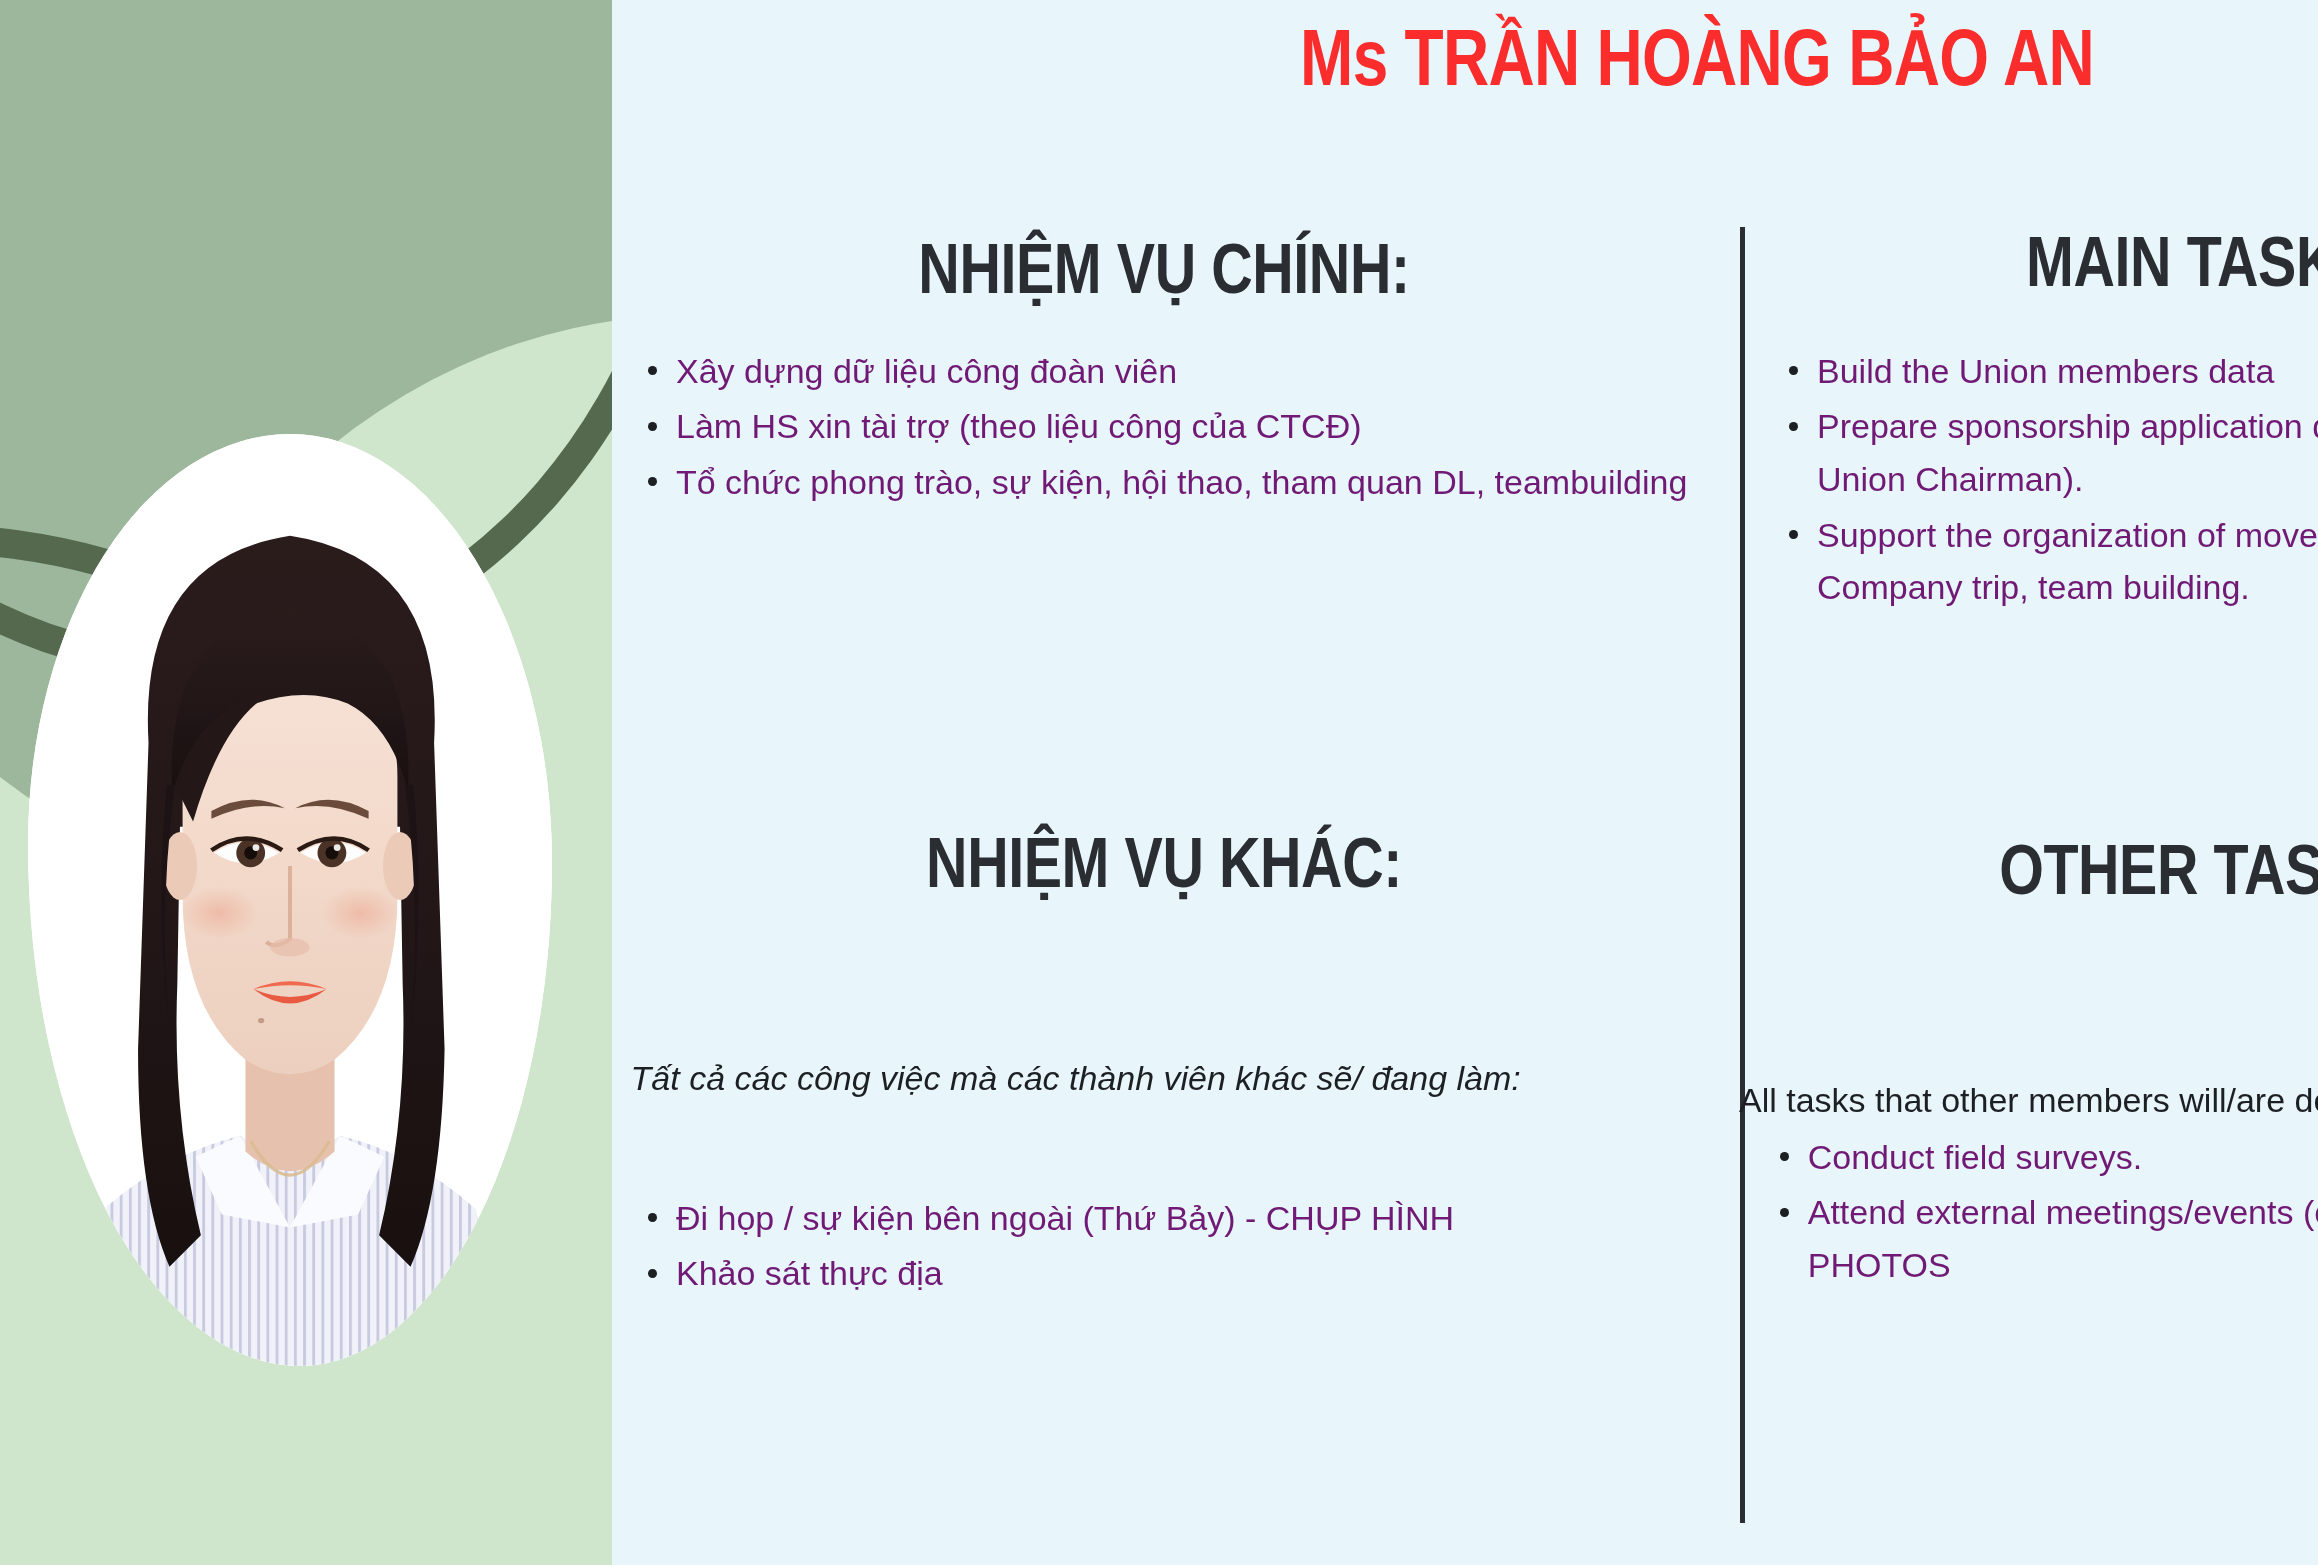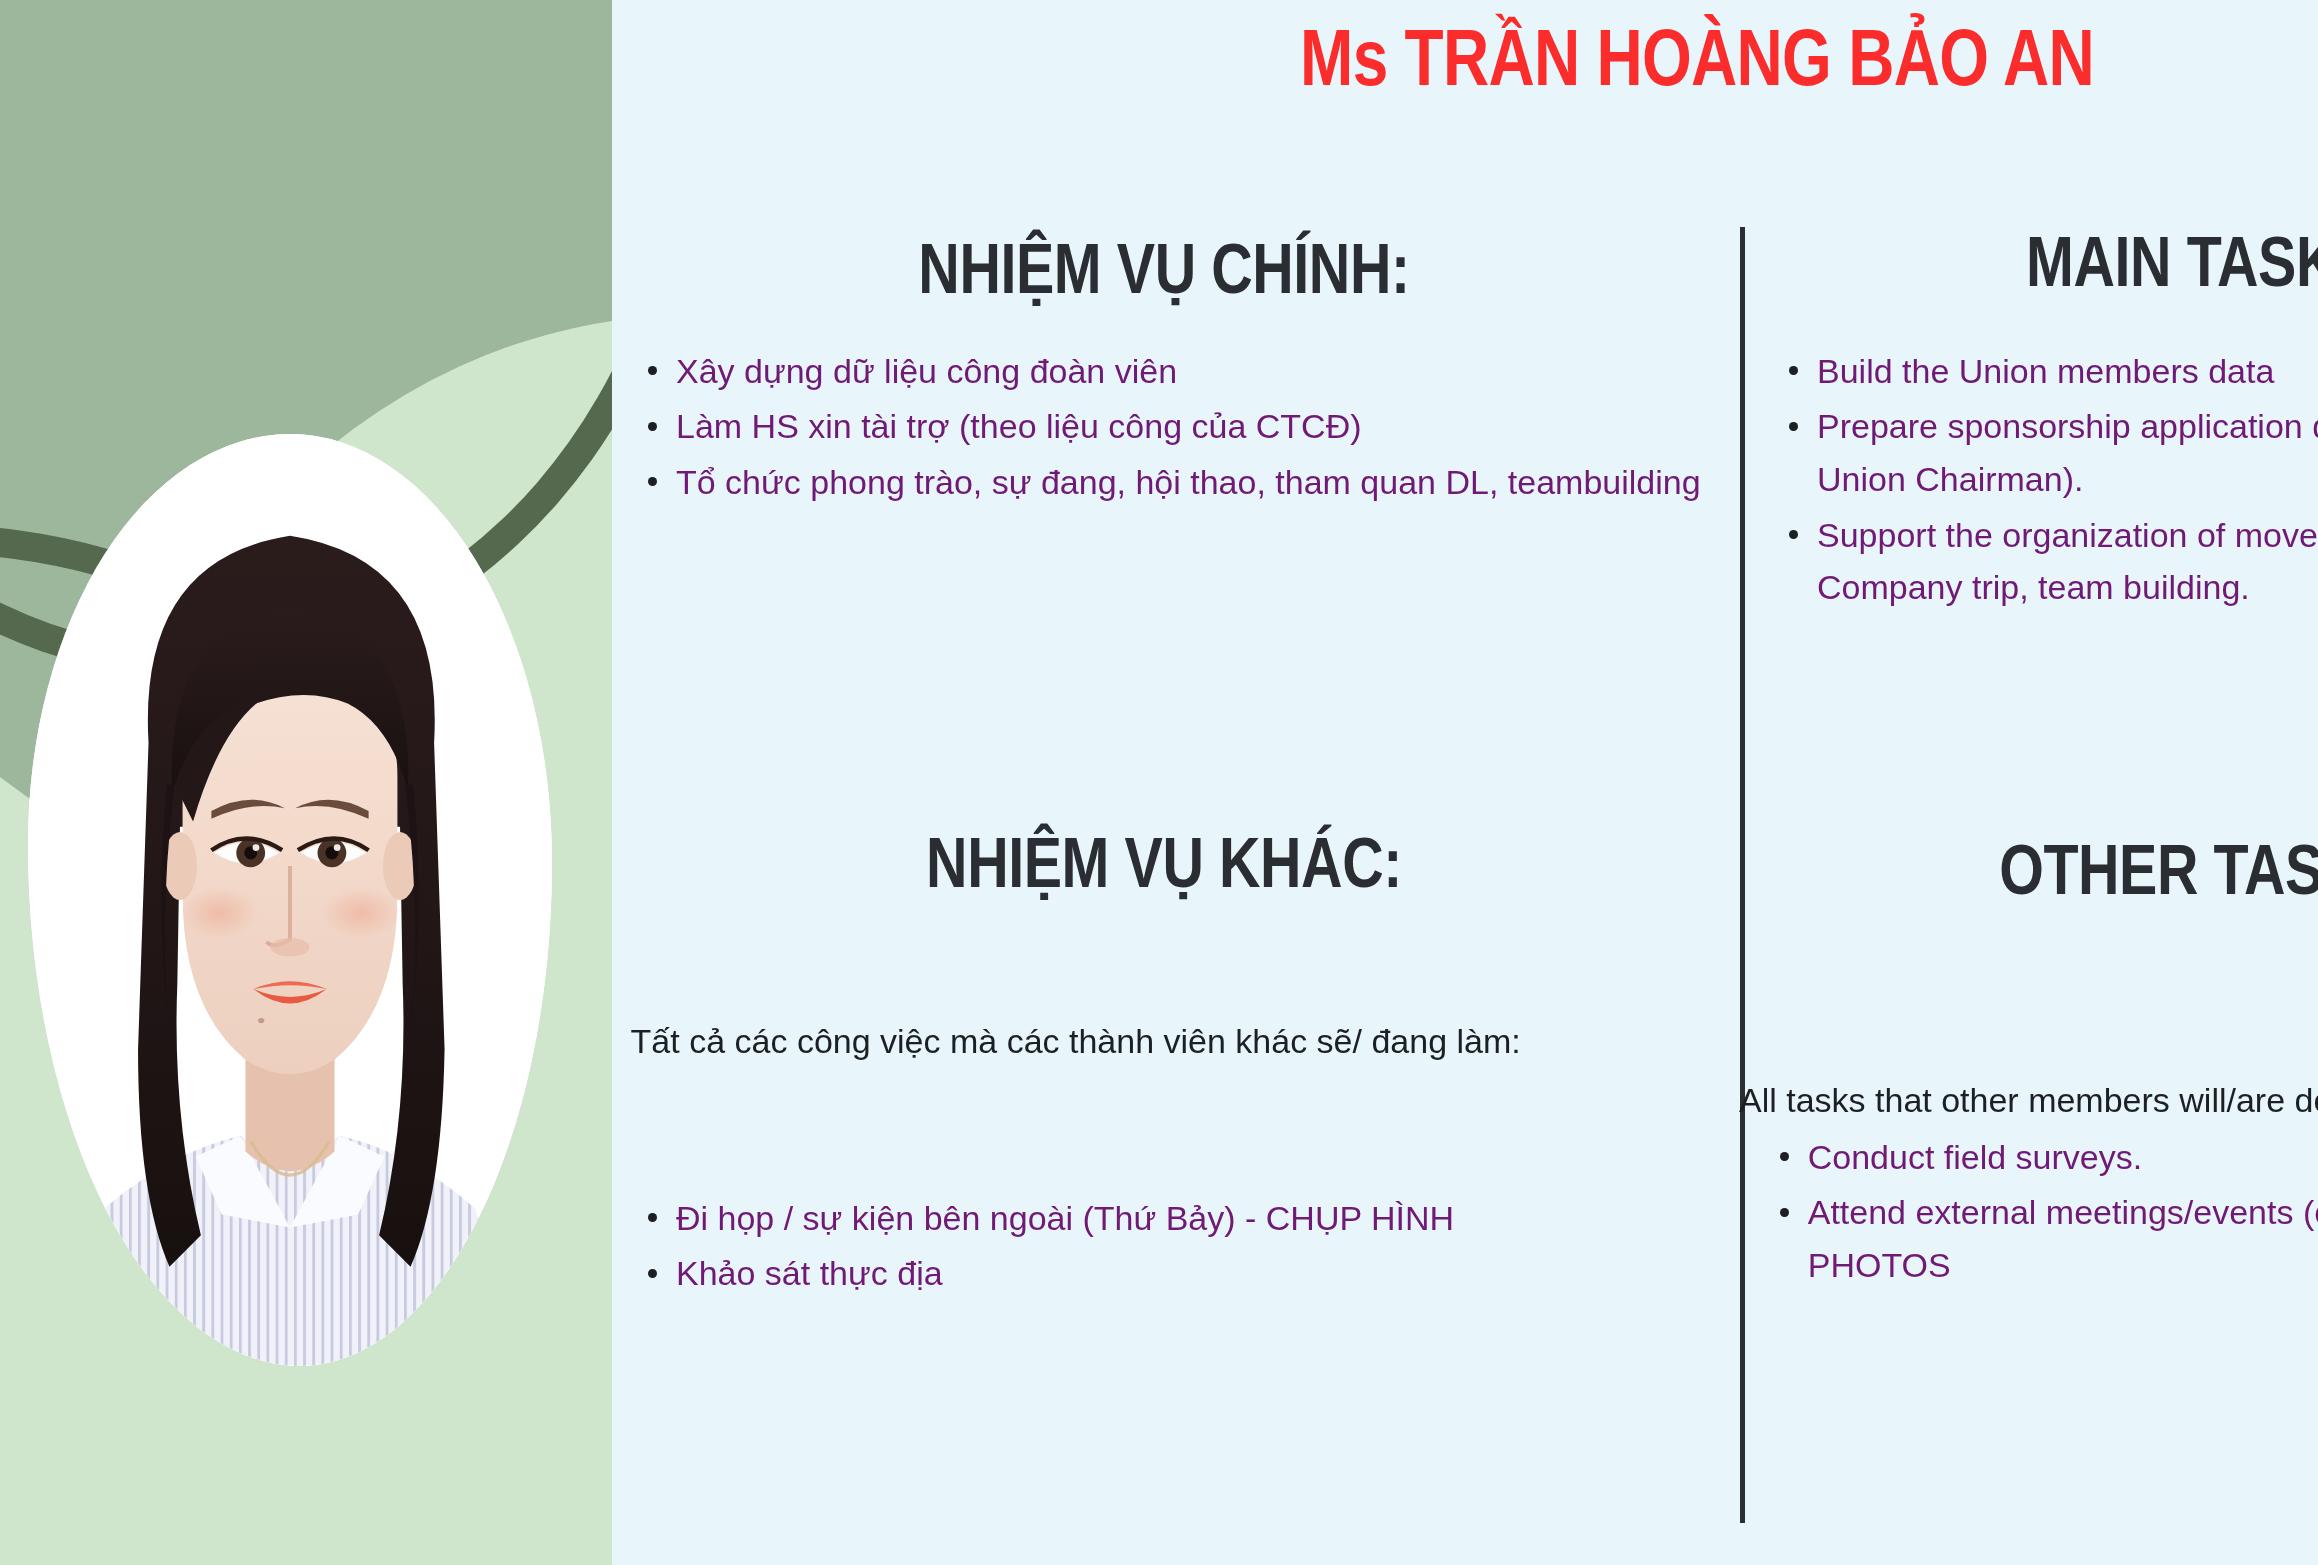--- a/index.html
+++ b/index.html
@@ -140,21 +140,21 @@
     border-radius:50%;
     background:#1d2023;
   }
   .lead {
     color:#1d2023;
     font-size:34px;
     line-height:1.55;
   }
 
   .l-list1 { position:absolute; left:0; top:345px; width:1080px; }
-  .l-lead  { position:absolute; left:4.6px; top:1015px; width:1099px; }
+  .l-lead  { position:absolute; left:4.6px; top:1052px; width:1099px;font-style:italic; }
   .l-list2 { position:absolute; left:0; top:1192px; width:1080px; }
 
   .r-list1 { position:absolute; left:0; top:345px; width:1011px; }
   .r-lead  { position:absolute; left:-28px; top:1074px; width:1034px; }
   .r-list2 { position:absolute; left:-9.3px; top:1131px; width:1025px; }
 </style>
 </head>
 <body>
 
 <div id="stage">
@@ -250,21 +250,21 @@
 
   <div class="title">Ms TRẦN HOÀNG BẢO AN</div>
 
   <div class="col col-left">
 
     <div class="sec-head l-h1">NHIỆM VỤ CHÍNH:</div>
 
     <ul class="tasks l-list1">
       <li>Xây dựng dữ liệu công đoàn viên</li>
       <li>Làm HS xin tài trợ (theo liệu công của CTCĐ)</li>
-      <li>Tổ chức phong trào, sự đang, hội thao, tham quan DL, teambuilding</li>
+      <li>Tổ chức phong trào, sự kiện, hội thao, tham quan DL, teambuilding</li>
     </ul>
 
     <div class="sec-head l-h2">NHIỆM VỤ KHÁC:</div>
 
     <div class="lead l-lead">Tất cả các công việc mà các thành viên khác sẽ/ đang  làm:</div>
 
     <ul class="tasks l-list2">
       <li>Đi họp / sự kiện bên ngoài (Thứ Bảy) - CHỤP HÌNH</li>
       <li>Khảo sát thực địa</li>
     </ul>

